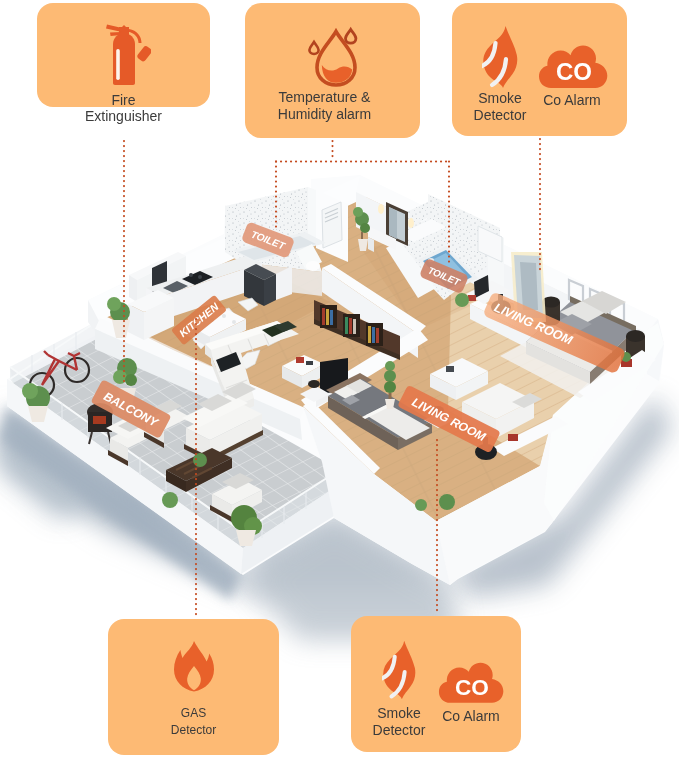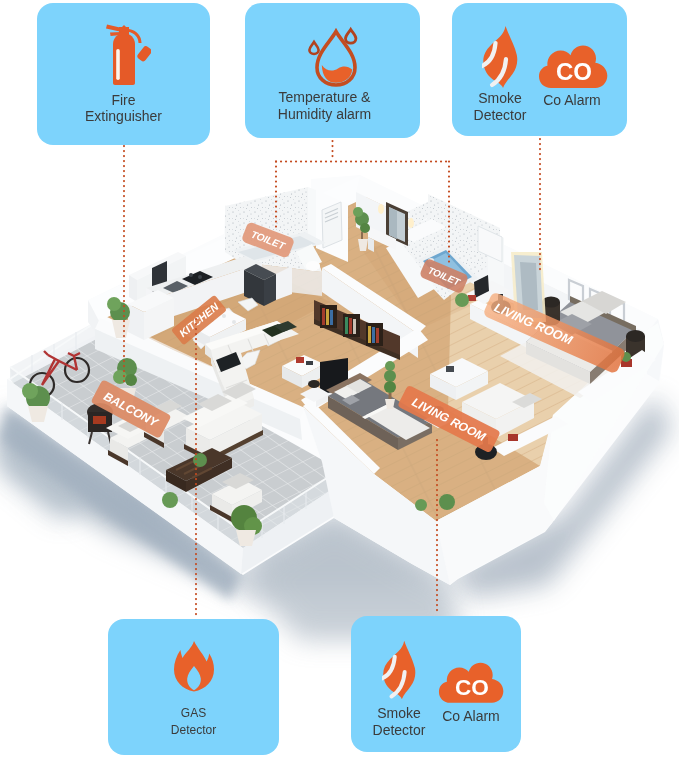--- a/index.html
+++ b/index.html
@@ -1,18 +1,18 @@
 <!DOCTYPE html>
 <html><head>
 <meta charset="utf-8">
 <style>
   html,body{margin:0;padding:0;background:#fff;}
   #stage{position:relative;width:679px;height:758px;overflow:hidden;background:#fff;
          font-family:"Liberation Sans",sans-serif;}
-  .card{position:absolute;background:#7dd3fc;border-radius:16px;text-align:center;color:#3b3b3b;}
+  .card{position:absolute;background:#fdba74;border-radius:16px;text-align:center;color:#3b3b3b;}
   .card .lbl{font-size:14px;line-height:16px;color:#3b3b3b;}
   #plan{position:absolute;left:0;top:0;}
 </style>
 </head>
 <body>
 <div id="stage">
 
 <svg id="plan" width="679" height="758" viewBox="0 0 679 758">
 <defs>
   <filter id="soft" x="-60%" y="-60%" width="220%" height="220%">
@@ -418,21 +418,21 @@
   <path d="M332.5,141 V161"></path>
   <path d="M276,161.5 H449"></path>
   <path d="M276,161.5 V228"></path>
   <path d="M449,161.5 V262"></path>
   <path d="M540,139 V270"></path>
   <path d="M196,319 V617"></path>
   <path d="M437,440 V614"></path>
 </g>
 </svg>
 
-<div class="card" style="left:37px;top:3px;width:173px;height:142px;">
+<div class="card" style="left:37px;top:3px;width:173px;height:104px;">
   <svg width="48" height="64" viewBox="0 0 48 64" style="position:absolute;left:66px;top:20px;">
     <g fill="#e55a28">
       <path d="M10,21 C10,15 15,10 21,10 C27,10 32,15 32,21 L32,60 C32,61.2 31.2,62 30,62 L12,62 C10.8,62 10,61.2 10,60 Z"></path>
       <rect x="16" y="4" width="10" height="8"></rect>
       <path d="M21,2 L17,6 L25,6 Z"></path>
       <path d="M19,5 L4,1.5 L3,5.5 L19,9 Z"></path>
       <path d="M18,9 L7,9.5 L7.6,13 L18,12 Z"></path>
       <path d="M26,6 C34,7.5 38.5,13 38.5,20 L35.5,20 C35.5,14.5 31.5,10 25,8.8 Z"></path>
       <g transform="rotate(38 41 31)">
             <rect x="36.5" y="23" width="9.5" height="15" rx="3.2"></rect>

